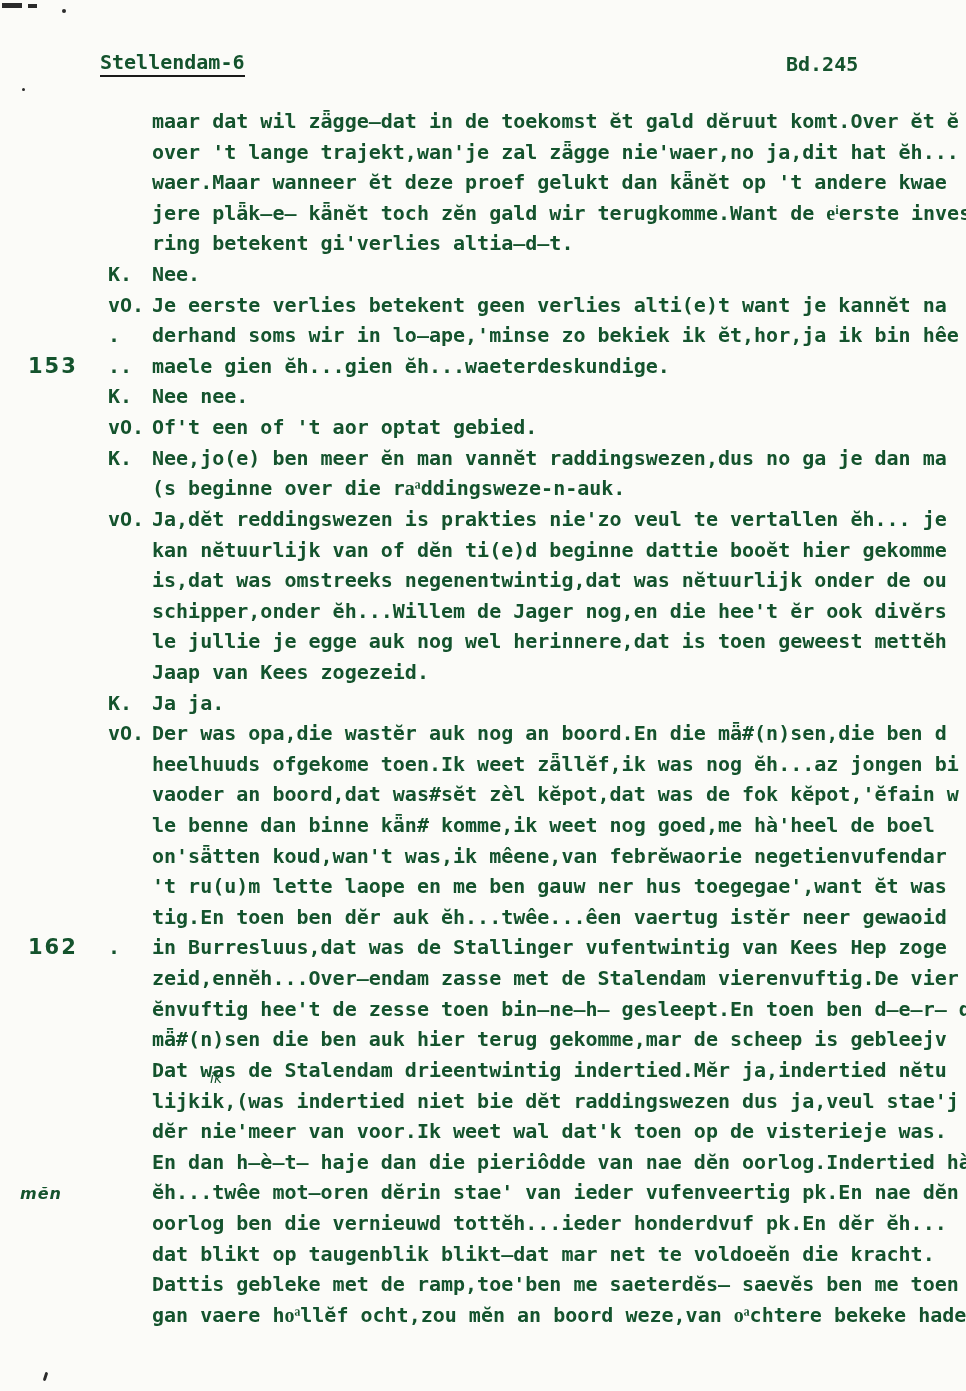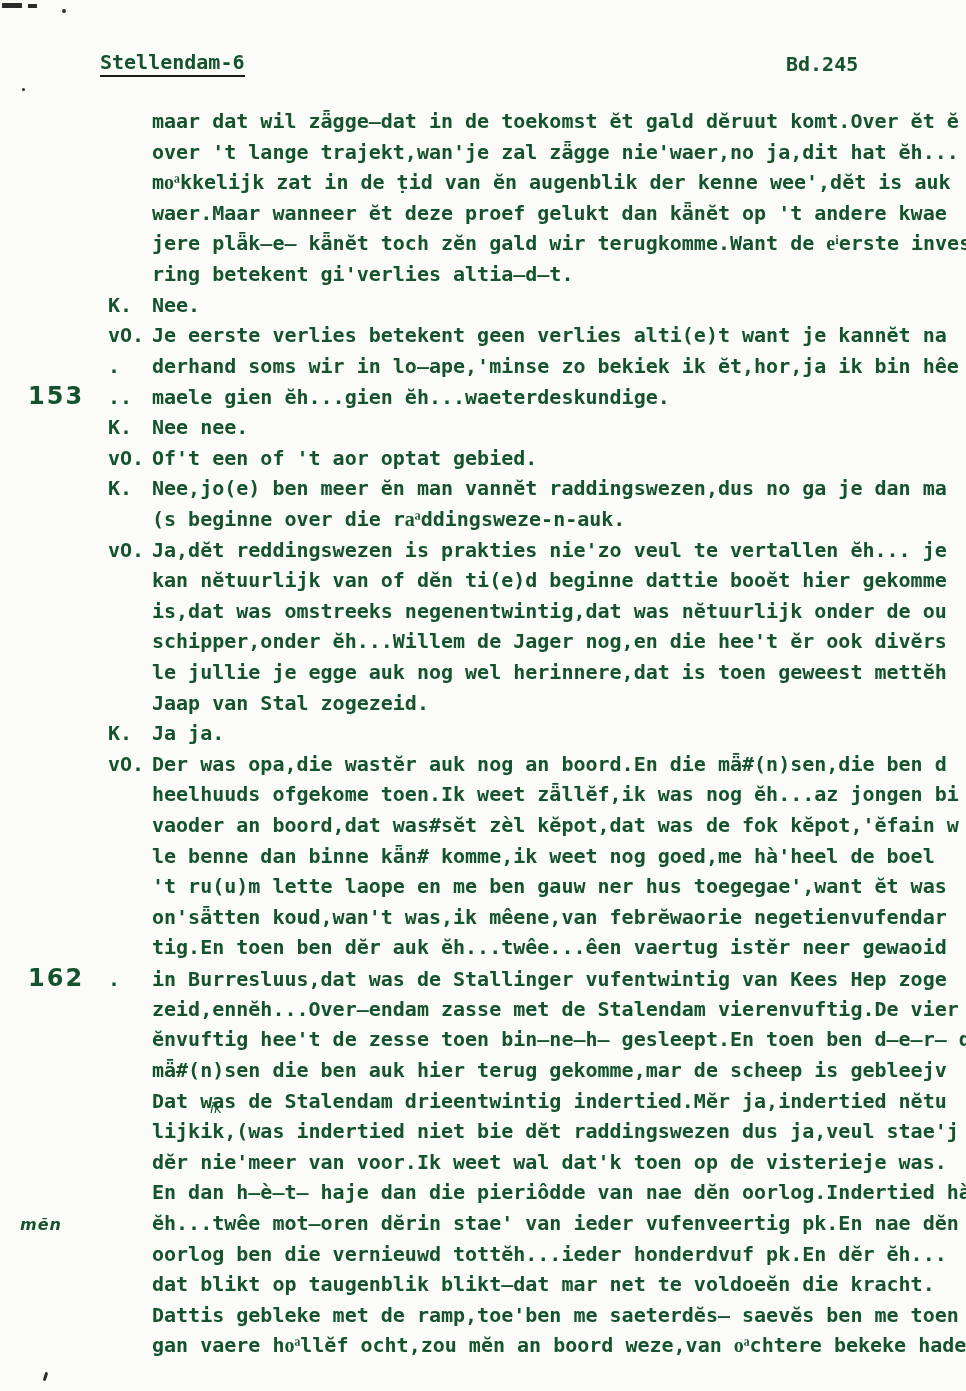--- a/index.html
+++ b/index.html
@@ -24,21 +24,21 @@
   .lines{position:absolute;left:0;top:106px;width:100%;}
   .line{
     display:flex;height:30.62px;
     font-size:20px;font-weight:bold;line-height:30.62px;
     white-space:pre;align-items:baseline;
   }
   .cell-margin{
     flex:0 0 99px;width:99px;box-sizing:border-box;
     padding-left:28px;
     font-family:"DejaVu Sans",sans-serif;
-    font-size:24px;font-weight:600;letter-spacing:2px;
+    font-size:21px;font-weight:600;letter-spacing:2px;
   }
   .cell-margin.hand{
     padding-left:0;text-align:left;transform:translateX(20px);
     font-size:16px;font-style:italic;font-weight:600;letter-spacing:1px;
   }
   .cell-speaker{flex:0 0 53px;width:53px;box-sizing:border-box;padding-left:9px;}
   .cell-text{flex:1 1 auto;position:relative;}
   .annotation{
     position:absolute;left:58px;top:-15px;
     font-family:"DejaVu Sans",sans-serif;
@@ -60,45 +60,44 @@
   <div class="artifact a3"></div>
   <div class="artifact a4"></div>
   <div class="artifact a5"></div>
 
   <div class="hdr-left">Stellendam-6</div>
   <div class="hdr-right">Bd.245</div>
 
   <div class="lines">
       <div class="line"><span class="cell-margin"></span><span class="cell-speaker"></span><span class="cell-text">maar dat wil zǟgge̶dat in de toekomst ĕt gald dĕruut komt.Over ĕt ĕ</span></div>
       <div class="line"><span class="cell-margin"></span><span class="cell-speaker"></span><span class="cell-text">over 't lange trajekt,wan'je zal zǟgge nie'waer,no ja,dit hat ĕh...</span></div>
-      <div class="line"><span class="cell-margin"></span><span class="cell-speaker"></span><span class="cell-text">moͣkkelijk zat in de ṭid van ĕn augenblik der kenne wee',dĕt is auk</span></div>
       <div class="line"><span class="cell-margin"></span><span class="cell-speaker"></span><span class="cell-text">waer.Maar wanneer ĕt deze proef gelukt dan kǟnĕt op 't andere kwae</span></div>
       <div class="line"><span class="cell-margin"></span><span class="cell-speaker"></span><span class="cell-text">jere plǟk̶e̶ kǟnĕt toch zĕn gald wir terugkomme.Want de eͥerste inves</span></div>
       <div class="line"><span class="cell-margin"></span><span class="cell-speaker"></span><span class="cell-text">ring betekent gi'verlies altia̶d̶t.</span></div>
       <div class="line"><span class="cell-margin"></span><span class="cell-speaker">K.</span><span class="cell-text">Nee.</span></div>
       <div class="line"><span class="cell-margin"></span><span class="cell-speaker">vO.</span><span class="cell-text">Je eerste verlies betekent geen verlies alti(e)t want je kannĕt na</span></div>
       <div class="line"><span class="cell-margin"></span><span class="cell-speaker">.</span><span class="cell-text">derhand soms wir in lo̶ape,'minse zo bekiek ik ĕt,hor,ja ik bin hêe</span></div>
       <div class="line"><span class="cell-margin">153</span><span class="cell-speaker">..</span><span class="cell-text">maele gien ĕh...gien ĕh...waeterdeskundige.</span></div>
       <div class="line"><span class="cell-margin"></span><span class="cell-speaker">K.</span><span class="cell-text">Nee nee.</span></div>
       <div class="line"><span class="cell-margin"></span><span class="cell-speaker">vO.</span><span class="cell-text">Of't een of 't aor optat gebied.</span></div>
       <div class="line"><span class="cell-margin"></span><span class="cell-speaker">K.</span><span class="cell-text">Nee,jo(e) ben meer ĕn man vannĕt raddingswezen,dus no ga je dan ma</span></div>
       <div class="line"><span class="cell-margin"></span><span class="cell-speaker"></span><span class="cell-text">(s beginne over die raͣddingsweze-n-auk.</span></div>
       <div class="line"><span class="cell-margin"></span><span class="cell-speaker">vO.</span><span class="cell-text">Ja,dĕt reddingswezen is prakties nie'zo veul te vertallen ĕh... je</span></div>
       <div class="line"><span class="cell-margin"></span><span class="cell-speaker"></span><span class="cell-text">kan nĕtuurlijk van of dĕn ti(e)d beginne dattie booĕt hier gekomme</span></div>
       <div class="line"><span class="cell-margin"></span><span class="cell-speaker"></span><span class="cell-text">is,dat was omstreeks negenentwintig,dat was nĕtuurlijk onder de ou</span></div>
       <div class="line"><span class="cell-margin"></span><span class="cell-speaker"></span><span class="cell-text">schipper,onder ĕh...Willem de Jager nog,en die hee't ĕr ook divĕrs</span></div>
       <div class="line"><span class="cell-margin"></span><span class="cell-speaker"></span><span class="cell-text">le jullie je egge auk nog wel herinnere,dat is toen geweest mettĕh</span></div>
-      <div class="line"><span class="cell-margin"></span><span class="cell-speaker"></span><span class="cell-text">Jaap van Stal zogezeid.</span></div>
+      <div class="line"><span class="cell-margin"></span><span class="cell-speaker"></span><span class="cell-text">Jaap van Kees zogezeid.</span></div>
       <div class="line"><span class="cell-margin"></span><span class="cell-speaker">K.</span><span class="cell-text">Ja ja.</span></div>
       <div class="line"><span class="cell-margin"></span><span class="cell-speaker">vO.</span><span class="cell-text">Der was opa,die wastĕr auk nog an boord.En die mǟ#(n)sen,die ben d</span></div>
       <div class="line"><span class="cell-margin"></span><span class="cell-speaker"></span><span class="cell-text">heelhuuds ofgekome toen.Ik weet zǟllĕf,ik was nog ĕh...az jongen bi</span></div>
       <div class="line"><span class="cell-margin"></span><span class="cell-speaker"></span><span class="cell-text">vaoder an boord,dat was#sĕt zèl kĕpot,dat was de fok kĕpot,'ĕfain w</span></div>
       <div class="line"><span class="cell-margin"></span><span class="cell-speaker"></span><span class="cell-text">le benne dan binne kǟn# komme,ik weet nog goed,me hà'heel de boel</span></div>
+      <div class="line"><span class="cell-margin"></span><span class="cell-speaker"></span><span class="cell-text">on'sǟtten koud,wan't was,ik mêene,van febrĕwaorie negetienvufendar</span></div>
       <div class="line"><span class="cell-margin"></span><span class="cell-speaker"></span><span class="cell-text">'t ru(u)m lette laope en me ben gauw ner hus toegegae',want ĕt was</span></div>
-      <div class="line"><span class="cell-margin"></span><span class="cell-speaker"></span><span class="cell-text">on'sǟtten koud,wan't was,ik mêene,van febrĕwaorie negetienvufendar</span></div>
       <div class="line"><span class="cell-margin"></span><span class="cell-speaker"></span><span class="cell-text">tig.En toen ben dĕr auk ĕh...twêe...êen vaertug istĕr neer gewaoid</span></div>
       <div class="line"><span class="cell-margin">162</span><span class="cell-speaker">.</span><span class="cell-text">in Burresluus,dat was de Stallinger vufentwintig van Kees Hep zoge</span></div>
       <div class="line"><span class="cell-margin"></span><span class="cell-speaker"></span><span class="cell-text">zeid,ennĕh...Over̶endam zasse met de Stalendam vierenvuftig.De vier</span></div>
       <div class="line"><span class="cell-margin"></span><span class="cell-speaker"></span><span class="cell-text">ĕnvuftig hee't de zesse toen bin̶ne̶h̶ gesleept.En toen ben d̶e̶r̶ die</span></div>
       <div class="line"><span class="cell-margin"></span><span class="cell-speaker"></span><span class="cell-text">mǟ#(n)sen die ben auk hier terug gekomme,mar de scheep is gebleejv</span></div>
       <div class="line"><span class="cell-margin"></span><span class="cell-speaker"></span><span class="cell-text">Dat was de Stalendam drieentwintig indertied.Mĕr ja,indertied nĕtu</span></div>
       <div class="line"><span class="cell-margin"></span><span class="cell-speaker"></span><span class="cell-text">lijkik,(was indertied niet bie dĕt raddingswezen dus ja,veul stae'j<span class="annotation">ik</span></span></div>
       <div class="line"><span class="cell-margin"></span><span class="cell-speaker"></span><span class="cell-text">dĕr nie'meer van voor.Ik weet wal dat'k toen op de visterieje was.</span></div>
       <div class="line"><span class="cell-margin"></span><span class="cell-speaker"></span><span class="cell-text">En dan h̶è̶t̶ haje dan die pieriôdde van nae dĕn oorlog.Indertied hà'</span></div>
       <div class="line"><span class="cell-margin hand">mĕn</span><span class="cell-speaker"></span><span class="cell-text">ĕh...twêe mot̶oren dĕrin stae' van ieder vufenveertig pk.En nae dĕn</span></div>

